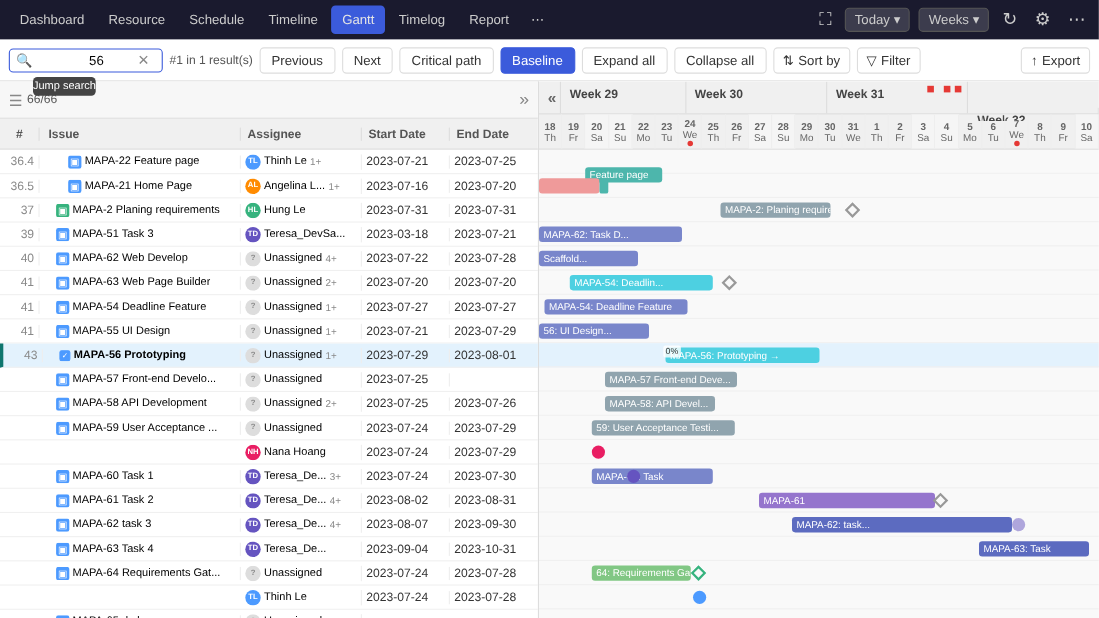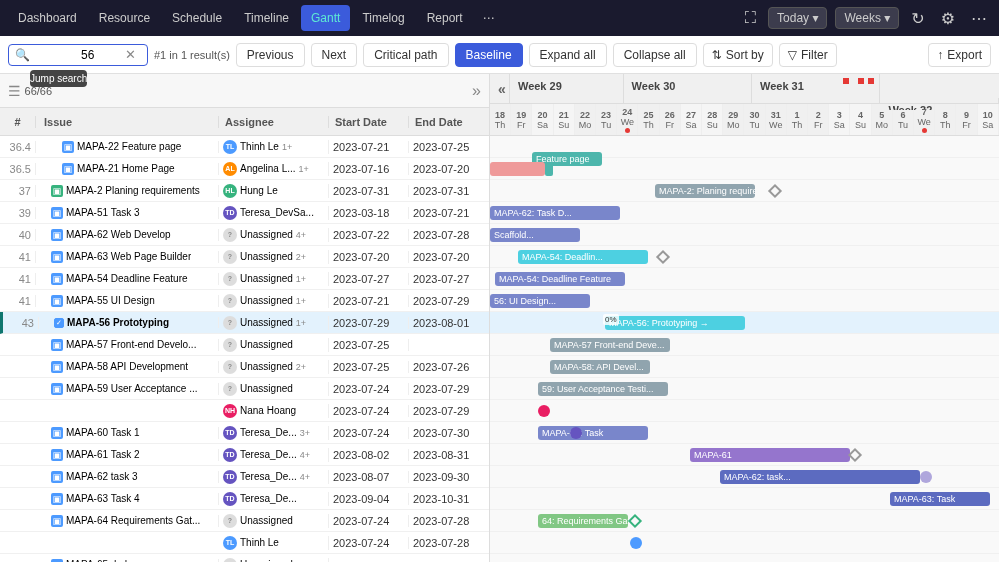--- a/index.html
+++ b/index.html
@@ -6,21 +6,21 @@
     body { width: 999px; height: 562px; overflow: hidden; background: #fff; font-size: 12px; }
 
     
     .top-nav {
       display: flex; align-items: center; height: 36px;
       background: #1a1a2e; color: #ccc; padding: 0 8px; gap: 2px;
     }
     .top-nav .nav-item {
       padding: 6px 10px; cursor: pointer; border-radius: 4px; font-size: 12px; color: #ccc;
     }
-    .top-nav .nav-item.active { background: #3b5bdb; color: #5eead4; }
+    .top-nav .nav-item.active { background: #3b5bdb; color: #e5e5e5; }
     .top-nav .more-btn { padding: 6px 8px; cursor: pointer; color: #ccc; }
 
     
     .toolbar {
       display: flex; align-items: center; height: 38px;
       background: #fff; border-bottom: 1px solid #e0e0e0;
       padding: 0 8px; gap: 6px;
     }
     .search-wrap {
       display: flex; align-items: center;

